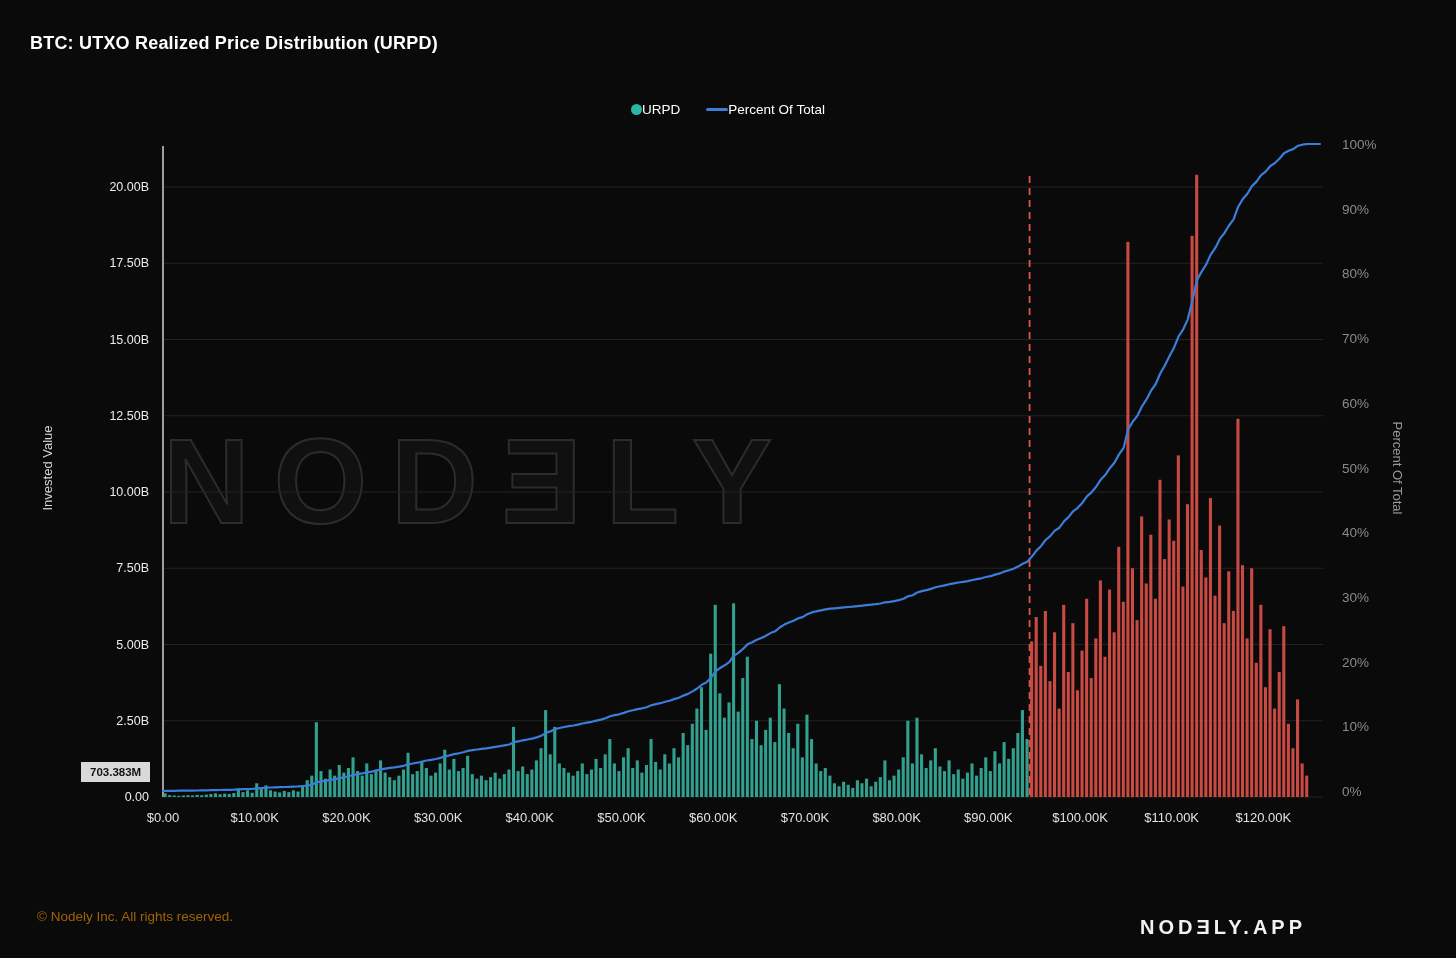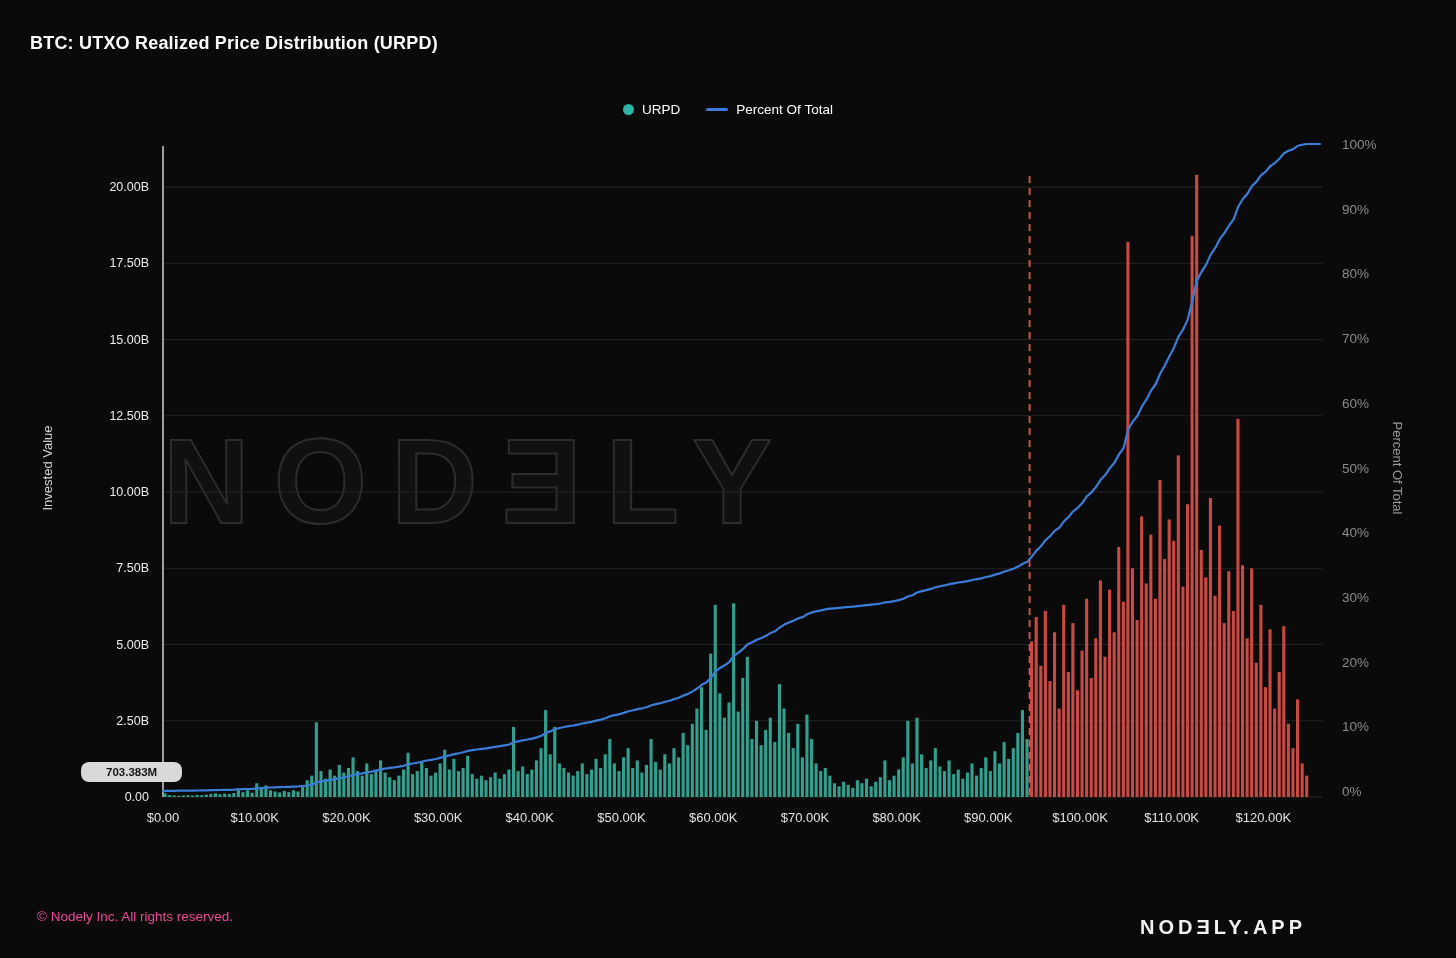--- a/index.html
+++ b/index.html
@@ -1,33 +1,33 @@
 <!DOCTYPE html>
 <html><head>
 <meta charset="utf-8">
 <style>
   html,body{margin:0;padding:0;background:#0a0a0a;width:1456px;height:958px;overflow:hidden;
     font-family:"Liberation Sans",sans-serif;-webkit-font-smoothing:antialiased;}
   .page{position:relative;width:1452px;height:958px;background:#0a0a0a;}
   .chart-title{position:absolute;left:30px;top:33px;color:#ffffff;font-size:18px;font-weight:bold;letter-spacing:.2px;}
   .legend{position:absolute;left:0;top:102px;width:1456px;display:flex;justify-content:center;gap:26px;align-items:center;}
-  .legend-item{display:flex;align-items:center;gap:8px;color:#fff;font-size:13.5px;cursor:pointer;}
+  .legend-item{display:flex;align-items:center;gap:0;color:#fff;font-size:13.5px;cursor:pointer;}
   .dot{width:11px;height:11px;border-radius:50%;background:#2bb5a4;display:inline-block;}
   .lineicon{width:22px;height:3px;border-radius:2px;background:#3b7dd8;display:inline-block;}
   .watermark{position:absolute;left:163px;top:412px;width:1160px;
     font-size:120px;font-weight:600;letter-spacing:24px;color:#101010;
     -webkit-text-stroke:2px #2c2c2c;user-select:none;pointer-events:none;}
   .y-left-title{position:absolute;left:40px;top:468px;transform:translateY(-50%) rotate(180deg);
     writing-mode:vertical-rl;color:#d6d6d6;font-size:13px;}
   .y-right-title{position:absolute;left:1390px;top:468px;transform:translateY(-50%);
     writing-mode:vertical-rl;color:#999999;font-size:13px;}
   .value-badge{position:absolute;left:81px;top:762px;background:#d9d9d9;color:#141414;
-    font-size:11.5px;font-weight:bold;padding:4px 25px;border-radius:8px;}
+    font-size:11.5px;font-weight:bold;padding:4px 9px;border-radius:0;}
   svg#chart-svg{position:absolute;left:0;top:0;}
-  .footer-copy{position:absolute;left:37px;top:909px;color:#ec4899;font-size:13.5px;}
+  .footer-copy{position:absolute;left:37px;top:909px;color:#a16207;font-size:13.5px;}
   .footer-brand{position:absolute;right:146px;top:916px;color:#f2f2f2;font-size:20px;font-weight:600;letter-spacing:4px;margin-left:18px;}
 </style>
 </head>
 <body>
 
 <div class="page">
 
   <div class="chart-title">BTC: UTXO Realized Price Distribution (URPD)</div>
 
   <div class="legend">

